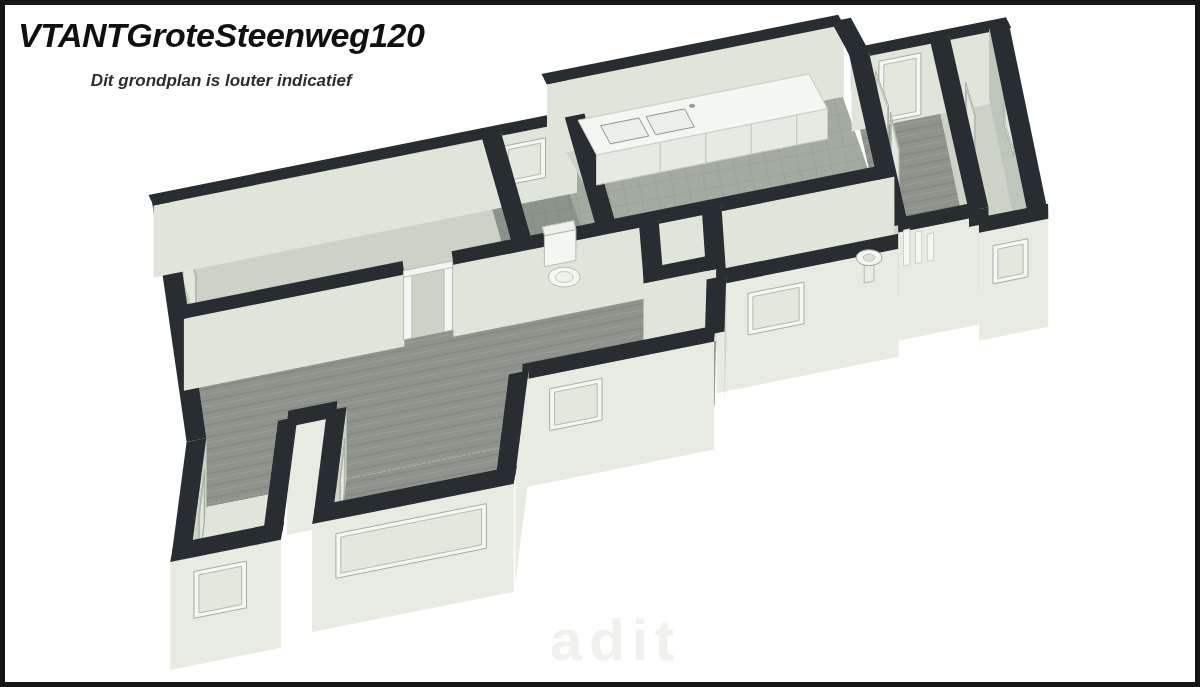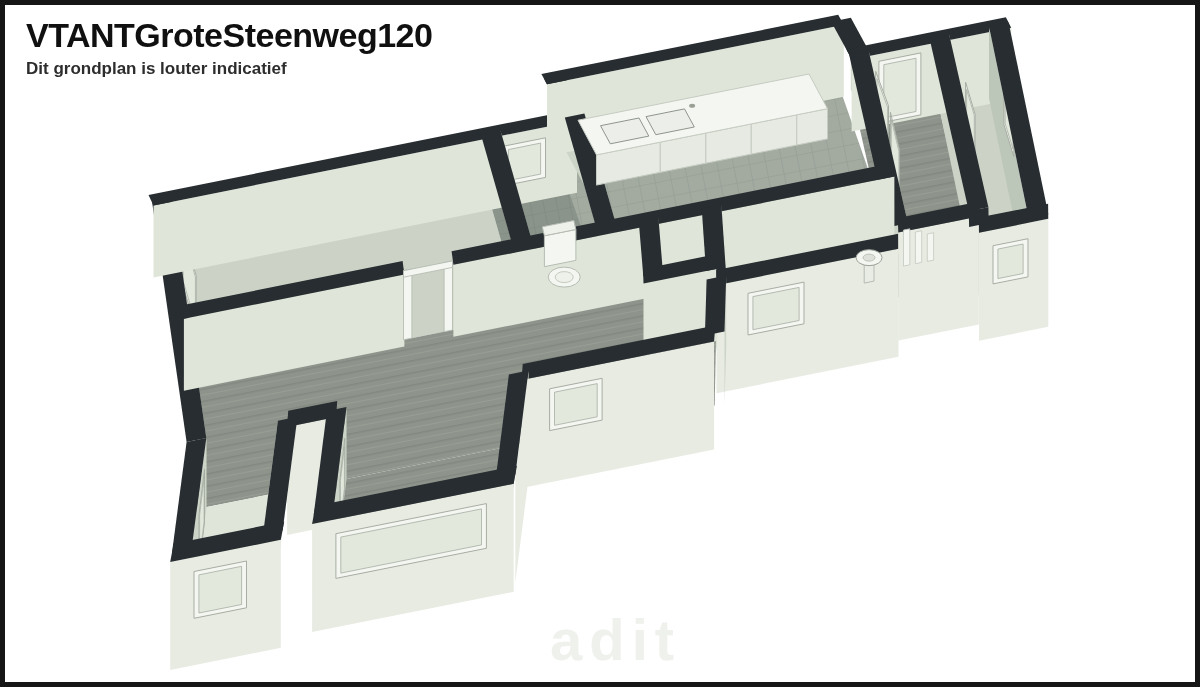--- a/index.html
+++ b/index.html
@@ -1,23 +1,23 @@
 <!DOCTYPE html>
 <html><head>
 <meta charset="utf-8">
 <style>
   html,body{margin:0;padding:0;background:#ffffff;}
   .frame{
     position:relative;width:1200px;height:687px;box-sizing:border-box;
     border:5px solid #161616;background:#ffffff;overflow:hidden;
     font-family:"Liberation Sans", sans-serif;
   }
-  .header{position:absolute;left:21px;top:12px;z-index:5;}
+  .header{position:absolute;left:13px;top:12px;z-index:5;font-style:italic;}
   .title{font-size:34px;font-weight:700;color:#101010;letter-spacing:-0.5px;line-height:1.1;}
-  .subtitle{font-size:17px;font-weight:700;color:#2d2d2d;margin-top:5px;}
+  .subtitle{font-size:17px;font-weight:700;color:#2d2d2d;margin-top:17px;text-align:center;}
   .floor-label{position:absolute;left:705px;top:516px;font-size:27px;font-weight:700;color:#33383a;z-index:5;}
   .watermark{
     position:absolute;left:545px;top:601px;font-size:58px;font-weight:700;
     color:#eff1ec;letter-spacing:7px;z-index:4;user-select:none;
   }
   svg.plan{position:absolute;left:-5px;top:-5px;z-index:1;}
 </style>
 </head>
 <body>
 

